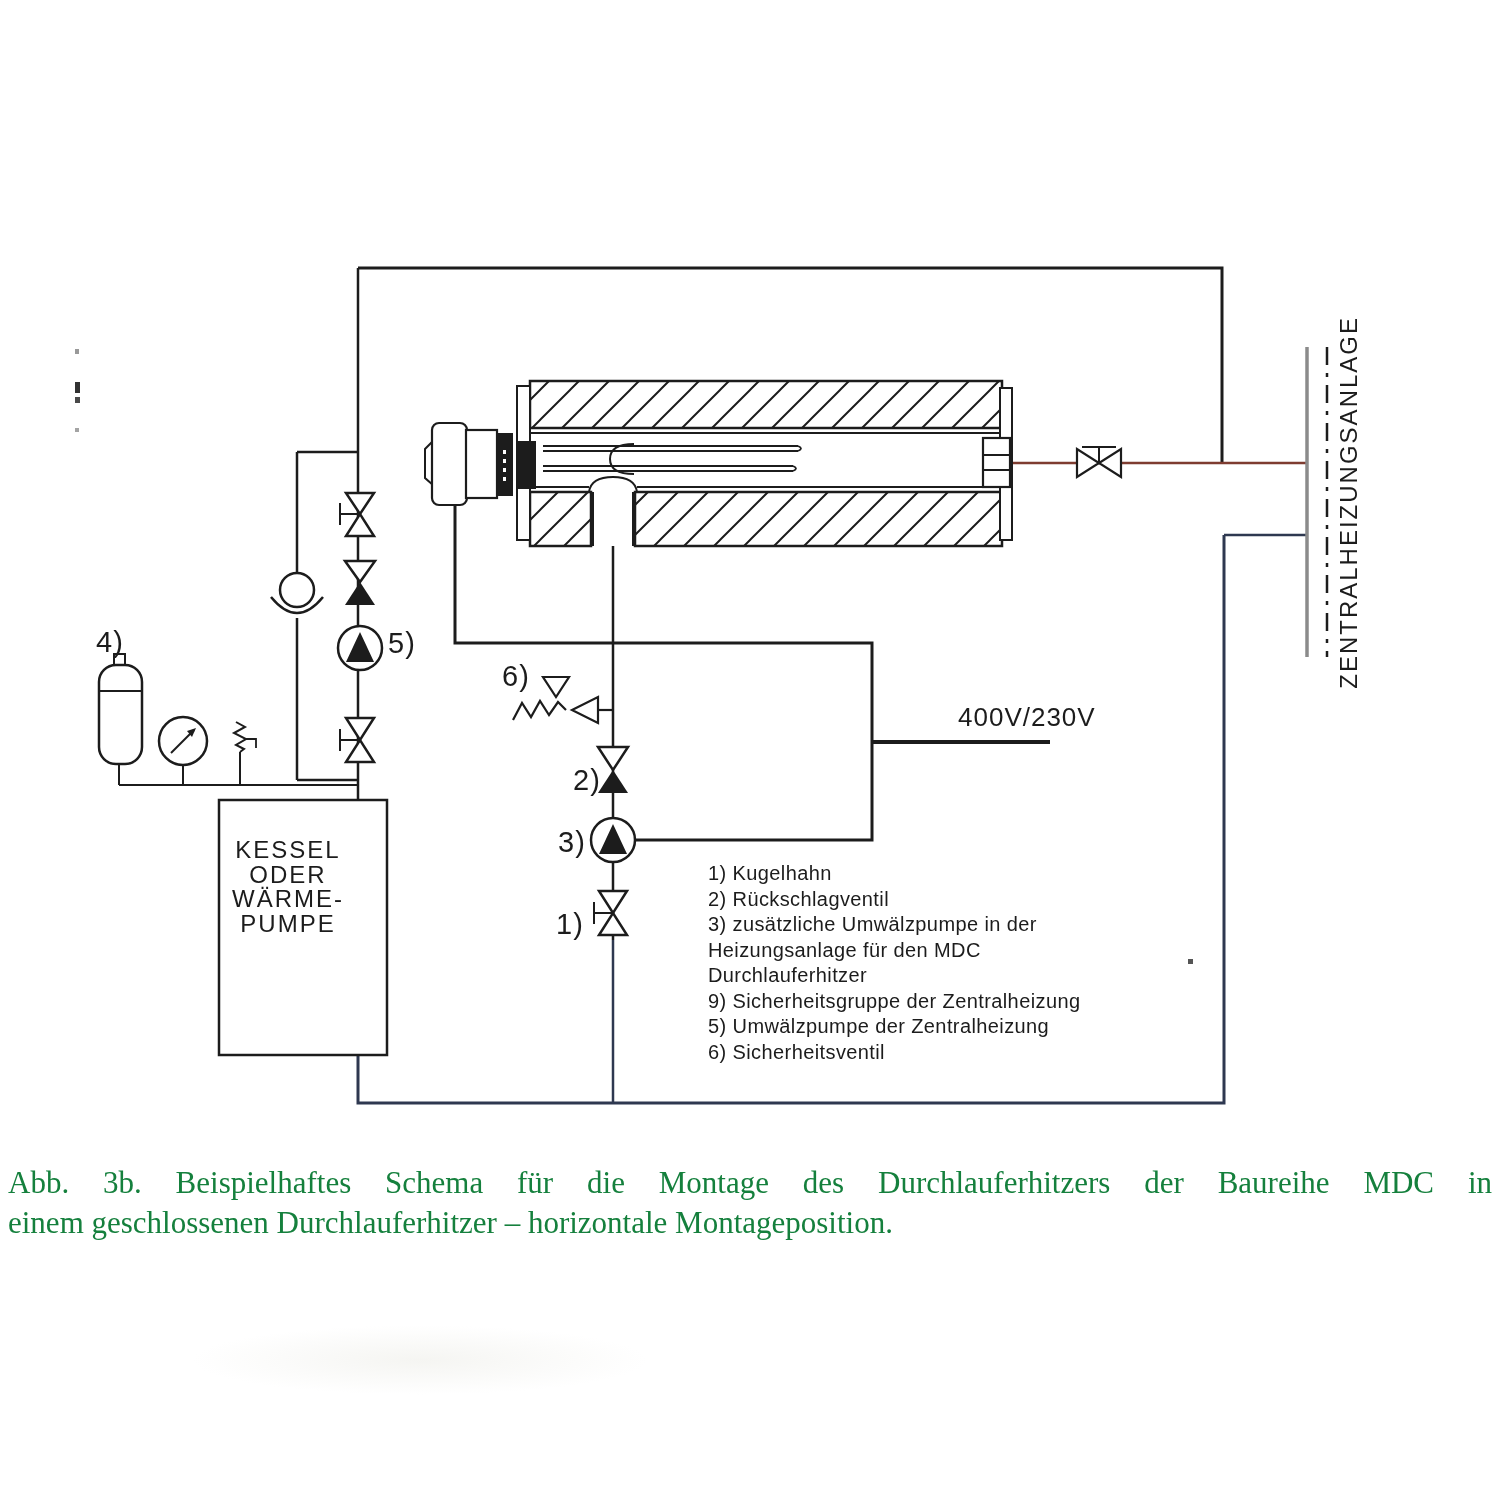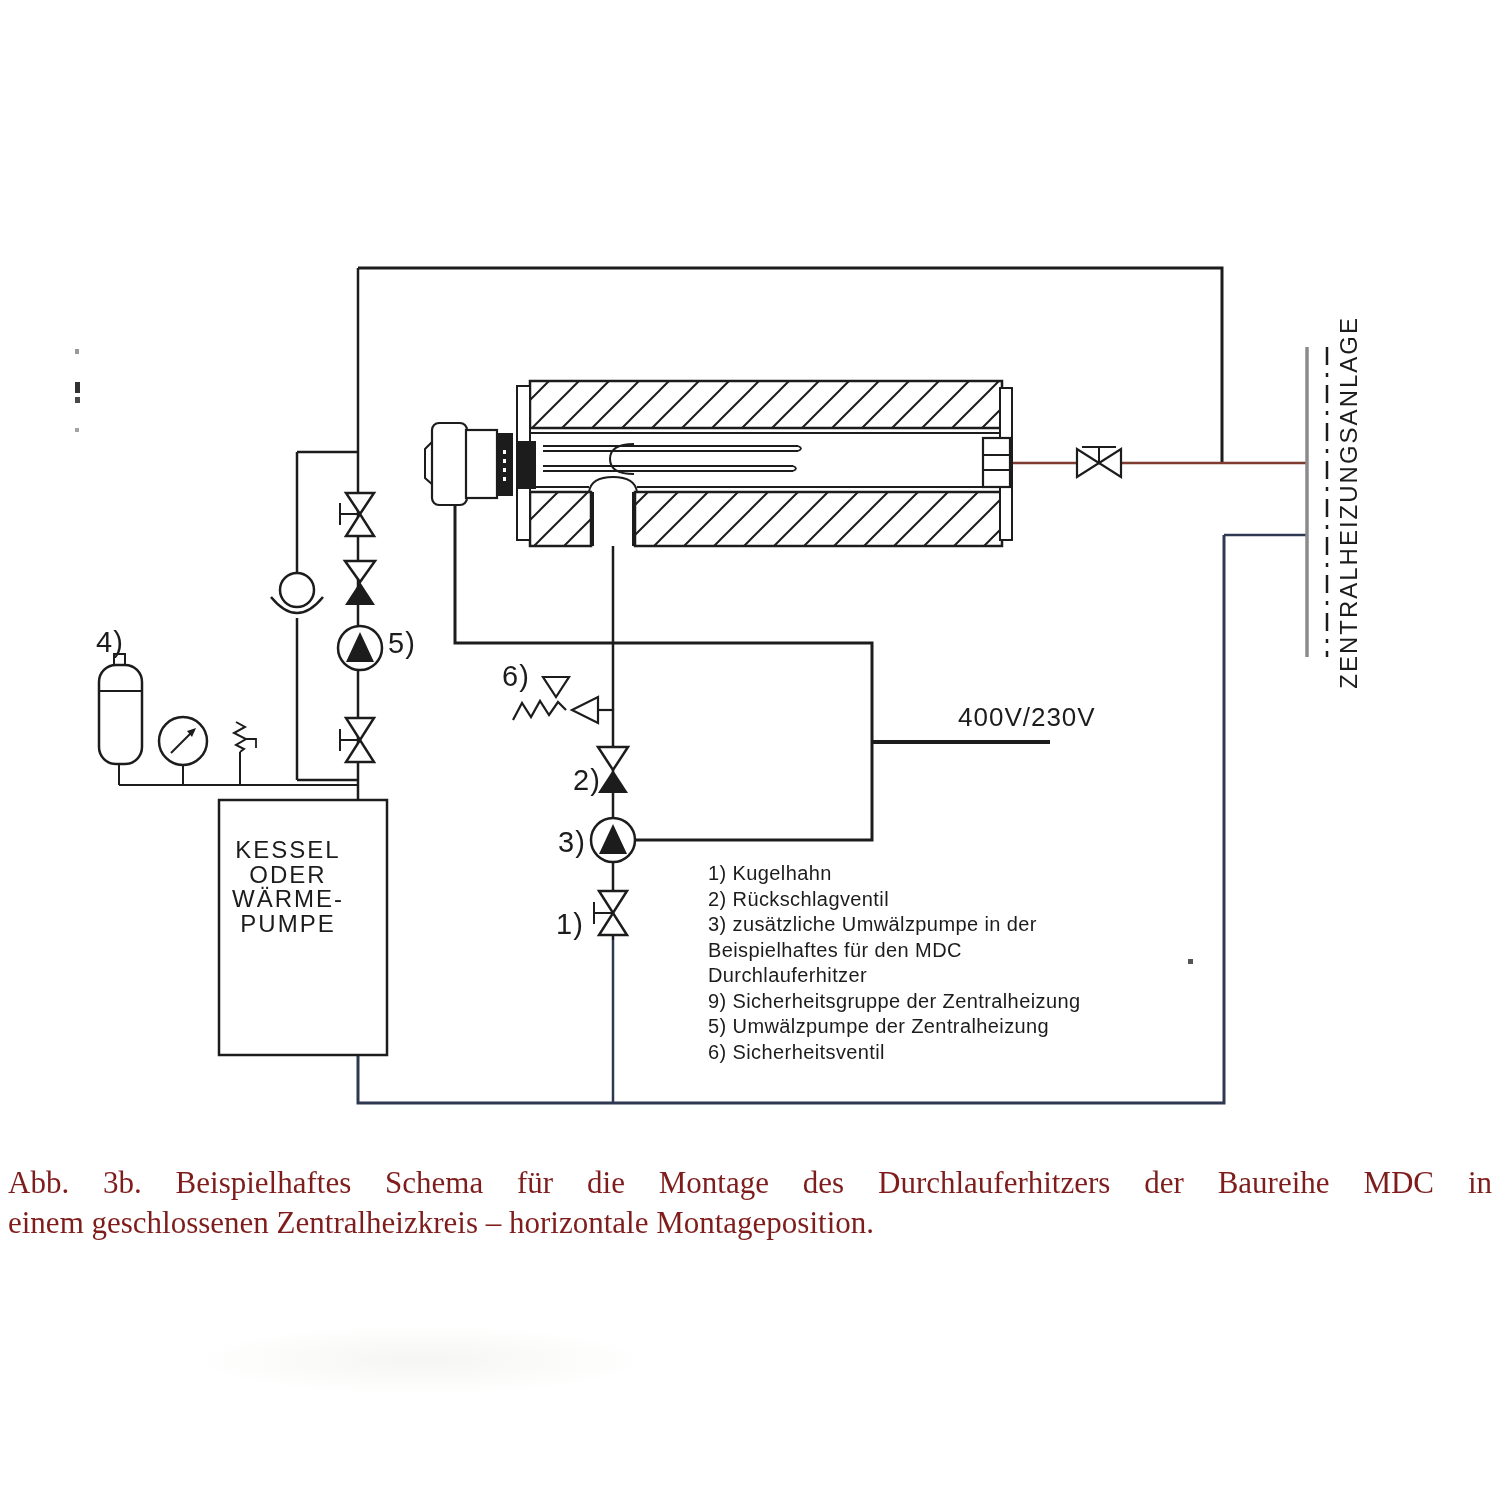--- a/index.html
+++ b/index.html
@@ -21,21 +21,21 @@
   .lbl{position:absolute;white-space:nowrap;letter-spacing:1px;font-size:29px;color:var(--ink);}
   #power-label{font-size:26px;letter-spacing:1px;}
   #boiler-label{position:absolute;left:221px;top:838px;width:134px;text-align:center;
                 font-size:24px;line-height:24.5px;letter-spacing:2px;}
   #central-heating-label{position:absolute;left:1332px;top:352px;height:300px;width:34px;
                 display:flex;align-items:center;justify-content:center;}
   #central-heating-label span{writing-mode:vertical-rl;transform:rotate(180deg);
                 font-size:24px;letter-spacing:2px;white-space:nowrap;}
   #legend{position:absolute;left:708px;top:861px;width:526px;font-size:20px;line-height:25.5px;letter-spacing:0.4px;}
   #caption{position:absolute;left:8px;top:1163px;width:1484px;
-           font-family:"Liberation Serif",serif;font-size:31px;line-height:40px;color:#7f1d1d;}
+           font-family:"Liberation Serif",serif;font-size:31px;line-height:40px;color:#15803d;}
   #caption .l1{display:block;text-align:justify;text-align-last:justify;}
   #caption .l2{display:block;}
   #smudge{position:absolute;left:190px;top:1325px;width:460px;height:70px;border-radius:50%;
           background:radial-gradient(ellipse at center,#f5f5f2 0%,rgba(255,255,255,0) 70%);}
 </style>
 </head>
 <body>
 
 <div id="page">
 
@@ -218,25 +218,25 @@
   </div>
 
   <div id="central-heating-label">
     <span>ZENTRALHEIZUNGSANLAGE</span>
   </div>
 
   <div id="legend">
     <div>1) Kugelhahn</div>
     <div>2) Rückschlagventil</div>
     <div>3) zusätzliche Umwälzpumpe in der</div>
-    <div>Beispielhaftes für den MDC</div>
+    <div>Heizungsanlage für den MDC</div>
     <div>Durchlauferhitzer</div>
     <div>9) Sicherheitsgruppe der Zentralheizung</div>
     <div>5) Umwälzpumpe der Zentralheizung</div>
     <div>6) Sicherheitsventil</div>
   </div>
 
   <div id="caption">
     <span class="l1">Abb. 3b. Beispielhaftes Schema für die Montage des Durchlauferhitzers der Baureihe MDC in</span>
-    <span class="l2">einem geschlossenen Zentralheizkreis – horizontale Montageposition.</span>
+    <span class="l2">einem geschlossenen Durchlauferhitzer – horizontale Montageposition.</span>
   </div>
 
 </div>
 
 </body></html>

